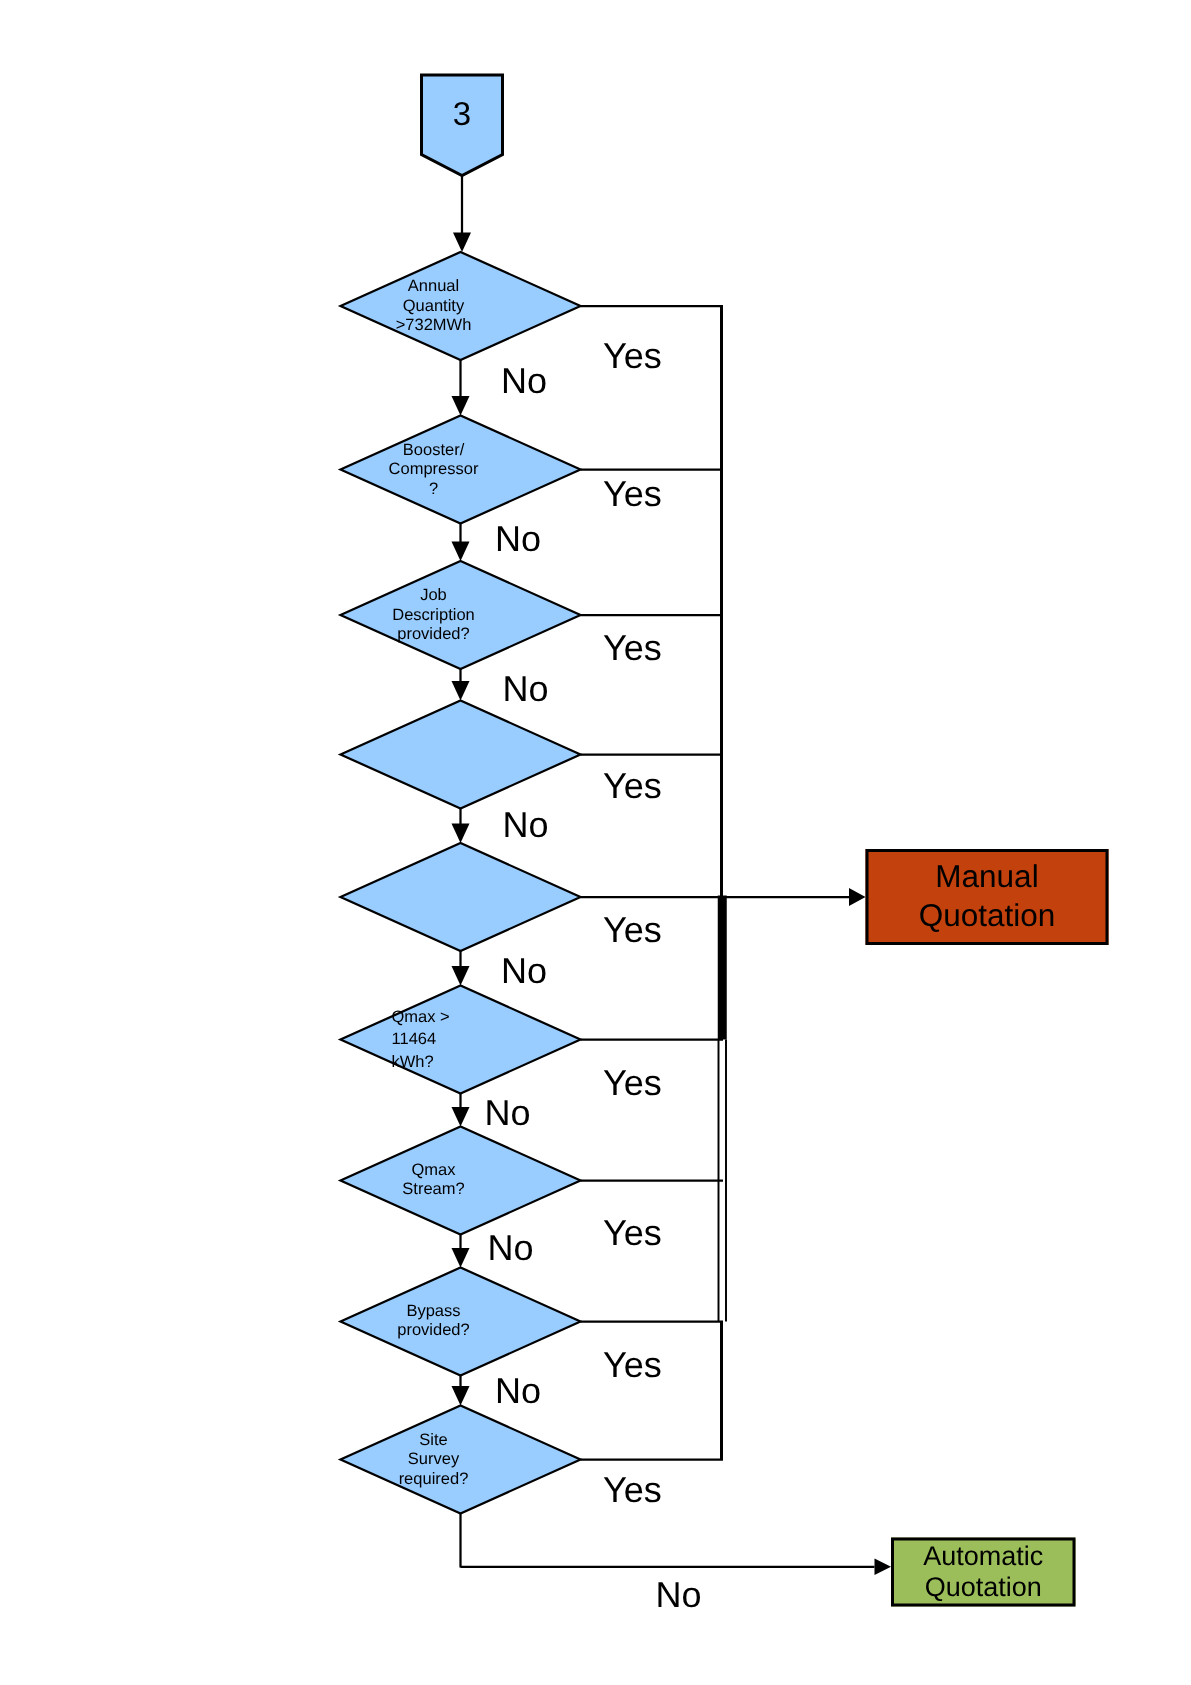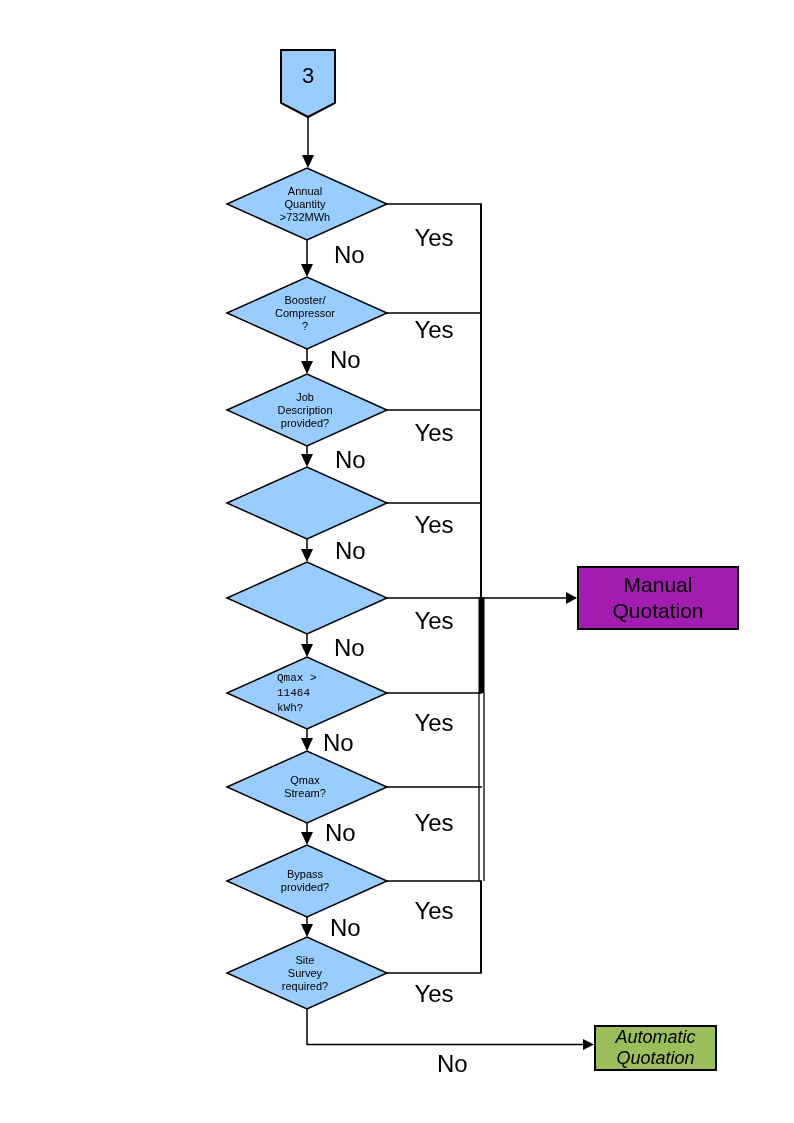--- a/index.html
+++ b/index.html
@@ -4,28 +4,28 @@
 <style>
   html,body{margin:0;padding:0;background:#ffffff;}
   #page{position:relative;width:794px;height:1123px;background:#ffffff;overflow:hidden;
         font-family:"Liberation Sans", sans-serif;color:#000;}
   #canvas{position:absolute;left:0;top:0;}
   .label{position:absolute;color:#000;}
   
   .conn-label{left:281px;top:50px;width:54px;height:52px;display:flex;align-items:center;
         justify-content:center;font-size:22px;}
   
-  .dlabel{left:235px;width:140px;height:72px;display:flex;align-items:center;justify-content:center;
+  .dlabel{left:219px;width:140px;height:72px;display:flex;align-items:center;justify-content:center;
         text-align:center;white-space:pre-line;font-size:11px;line-height:13px;}
-  .dlabel.left{justify-content:flex-start;text-align:left;box-sizing:border-box;padding-left:42px;line-height:15px;font-family:Liberation Mono, monospace;}
+  .dlabel.left{justify-content:flex-start;text-align:left;box-sizing:border-box;padding-left:42px;line-height:15px;}
   .d1{top:168px}.d2{top:277px}.d3{top:374px}.d4{top:467px}.d5{top:562px}
   .d6{top:657px}.d7{top:751px}.d8{top:845px}.d9{top:937px}
   
   .yn{font-size:24px;line-height:26px;}
-  .yes{left:390px;width:88px;text-align:center;}
+  .yes{left:402px;width:88px;text-align:left;}
   .y1{top:225px}.y2{top:317px}.y3{top:420px}.y4{top:512px}.y5{top:608px}
   .y6{top:710px}.y7{top:810px}.y8{top:898px}.y9{top:981px}
   .n1{left:334px;top:242px}.n2{left:330px;top:347px}.n3{left:335px;top:447px}
   .n4{left:335px;top:538px}.n5{left:334px;top:635px}.n6{left:323px;top:730px}
   .n7{left:325px;top:820px}.n8{left:330px;top:915px}.n9{left:437px;top:1051px}
   
   .outcome{position:absolute;box-sizing:border-box;border:2px solid #000;display:flex;
         align-items:center;justify-content:center;text-align:center;white-space:pre-line;}
   .manual{left:577px;top:566px;width:162px;height:64px;font-size:21px;line-height:26px;}
   .automatic{left:594px;top:1025px;width:123px;height:46px;font-size:18px;line-height:21px;}
@@ -127,18 +127,18 @@
   <div class="label yn n1">No</div>
   <div class="label yn n2">No</div>
   <div class="label yn n3">No</div>
   <div class="label yn n4">No</div>
   <div class="label yn n5">No</div>
   <div class="label yn n6">No</div>
   <div class="label yn n7">No</div>
   <div class="label yn n8">No</div>
   <div class="label yn n9">No</div>
 
-  <div class="outcome manual" style="background-color: #a21caf;">Manual
+  <div class="outcome manual" style="background-color: #c2410c;">Manual
 Quotation</div>
-  <div class="outcome automatic" style="background-color: rgb(155, 190, 90); font-style: italic;">Automatic
+  <div class="outcome automatic" style="background-color: rgb(155, 190, 90);">Automatic
 Quotation</div>
 
 </div>
 
 </body></html>

